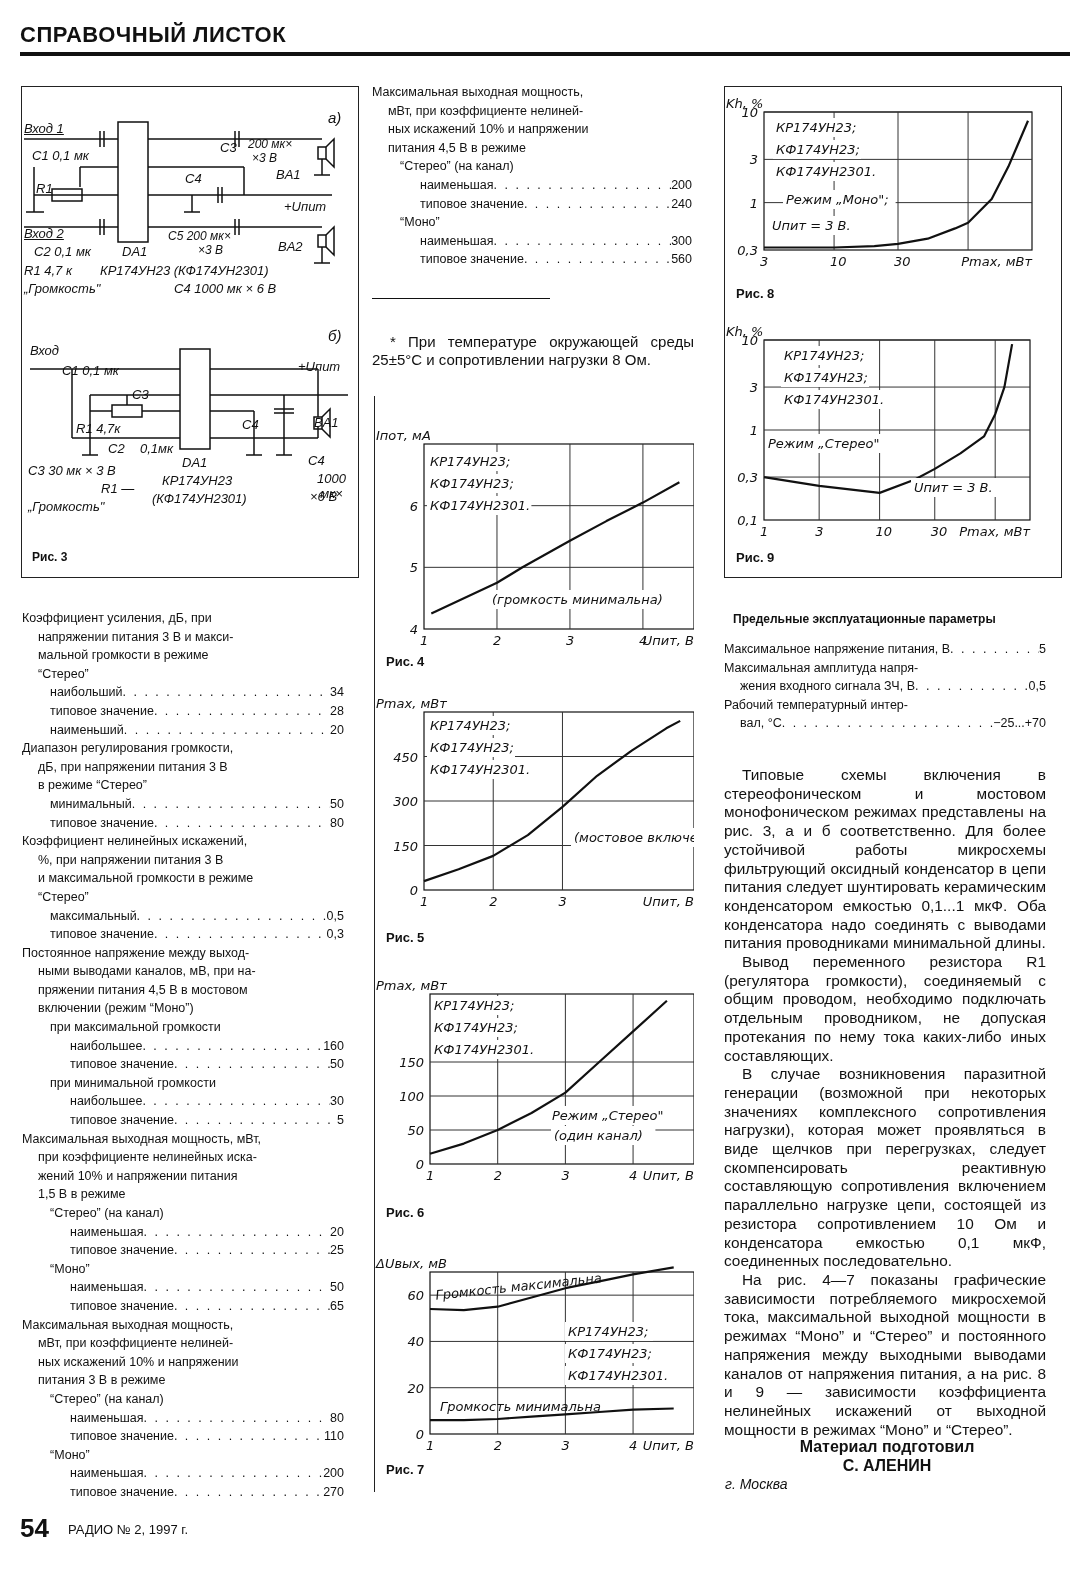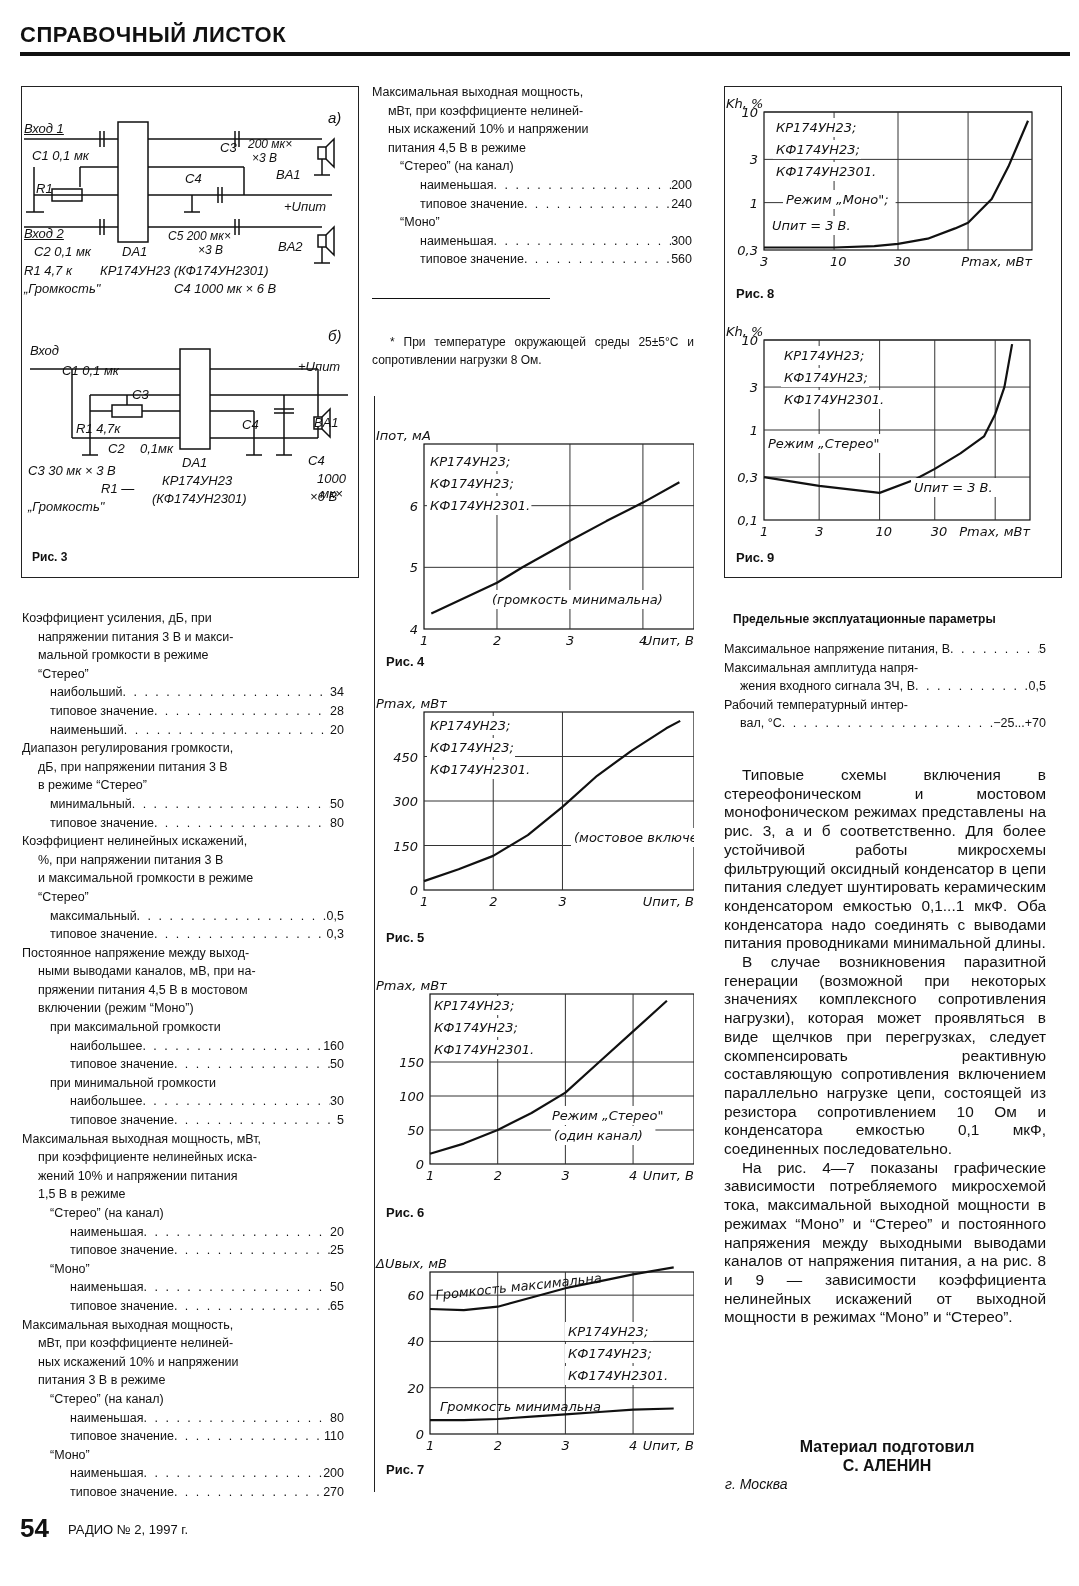--- a/index.html
+++ b/index.html
@@ -23,21 +23,21 @@
   .i2 { padding-left: 28px; }
   .i3 { padding-left: 48px; }
 
   .body-text { position: absolute; font-size: 15.4px; line-height: 18.7px; text-align: justify; }
   .body-text p { margin: 0; text-indent: 18px; }
   .signature { position: absolute; font-weight: bold; font-size: 16px; text-align: center; line-height: 19px; }
   .city { position: absolute; font-style: italic; font-size: 14px; }
   .footer-num { left: 20px; top: 1513px; font-size: 26px; font-weight: bold; }
   .footer-mag { left: 68px; top: 1522px; font-size: 13px; }
   .footnote-rule { left: 372px; top: 298px; width: 178px; height: 1px; background: #111; }
-  .footnote { left: 372px; top: 333px; width: 322px; font-size: 12px; line-height: 18px; text-align: justify; }
+  .footnote { left: 372px; top: 333px; width: 322px; font-size: 15px; line-height: 18px; text-align: justify; }
   .footnote p { margin: 0; text-indent: 18px; }
 
   svg text { font-family: "DejaVu Sans", sans-serif; font-style: italic; fill: #111; }
   .chart text { font-size: 13px; }
 </style>
 </head>
 <body>
 
 <div class="abs header-title">СПРАВОЧНЫЙ ЛИСТОК</div>
 <div class="abs header-rule"></div>
@@ -586,20 +586,21 @@
     </div>
     <div class="row i1">
       <span class="lbl">вал, °С</span>
       <span class="dots"></span>
       <span class="val">−25...+70</span>
     </div>
   </div>
 
 <div class="body-text" id="article" style="left:724px; top:766px; width:322px;">
   <p>Типовые схемы включения в стереофоническом и мостовом монофоническом режимах представлены на рис. 3, а и б соответственно. Для более устойчивой работы микросхемы фильтрующий оксидный конденсатор в цепи питания следует шунтировать керамическим конденсатором емкостью 0,1...1 мкФ. Оба конденсатора надо соединять с выводами питания проводниками минимальной длины.</p>
+  <p>Вывод переменного резистора R1 (регулятора громкости), соединяемый с общим проводом, необходимо подключать отдельным проводником, не допуская протекания по нему тока каких-либо иных составляющих.</p>
   <p>В случае возникновения паразитной генерации (возможной при некоторых значениях комплексного сопротивления нагрузки), которая может проявляться в виде щелчков при перегрузках, следует скомпенсировать реактивную составляющую сопротивления включением параллельно нагрузке цепи, состоящей из резистора сопротивлением 10 Ом и конденсатора емкостью 0,1 мкФ, соединенных последовательно.</p>
   <p>На рис. 4—7 показаны графические зависимости потребляемого микросхемой тока, максимальной выходной мощности в режимах “Моно” и “Стерео” и постоянного напряжения между выходными выводами каналов от напряжения питания, а на рис. 8 и 9 — зависимости коэффициента нелинейных искажений от выходной мощности в режимах “Моно” и “Стерео”.</p>
 </div>
 <div class="signature" style="left:724px; top:1437px; width:326px;">
   <div>Материал подготовил</div>
   <div>С. АЛЕНИН</div>
 </div>
 <div class="city" style="left:725px; top:1476px;">г. Москва</div>
 
 <div class="abs footer-num">54</div>

